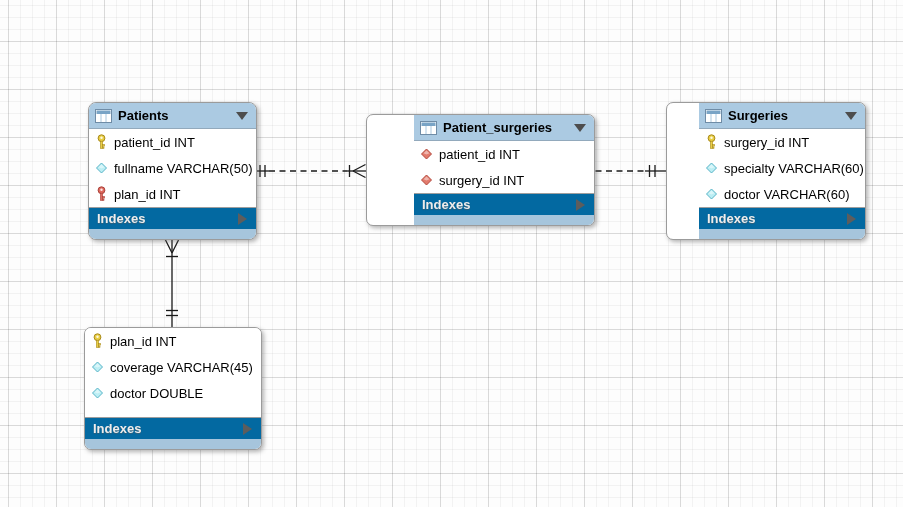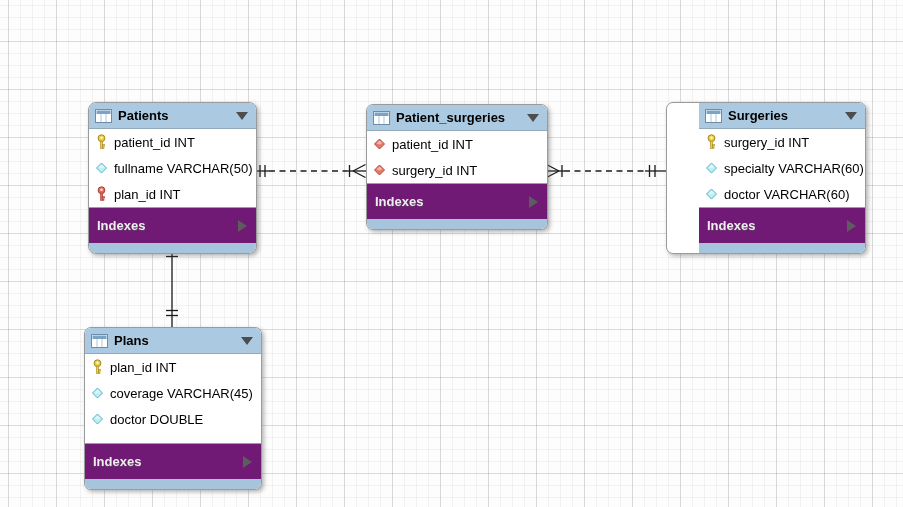--- a/index.html
+++ b/index.html
@@ -36,22 +36,22 @@
     border-left:6px solid transparent;border-right:6px solid transparent;
     border-top:8px solid #4d4d4d;
   }
   .trow{
     height:26px;display:flex;align-items:center;gap:6px;
     padding:0 6px;box-sizing:border-box;background:#fff;white-space:nowrap;
   }
   .fi{width:13px;height:16px;flex:0 0 13px;display:block;}
   .spacer{height:11px;background:#fff;}
   .indexes{
-    height:36px;display:flex;align-items:center;
-    background:#701a75;border-top:1px solid #9e9e9e;
+    height:22px;display:flex;align-items:center;
+    background:#0369a1;border-top:1px solid #9e9e9e;
     color:#ededed;font-weight:bold;
     padding:0 9px 0 8px;box-sizing:border-box;
     text-shadow:0 1px 1px rgba(90,90,90,0.6);
   }
   .expand-tri{
     margin-left:auto;width:0;height:0;
     border-top:6px solid transparent;border-bottom:6px solid transparent;
     border-left:9px solid #5d5d5d;
   }
   .footband{height:10px;background:#a6c5dc;}
@@ -137,21 +137,21 @@
         </svg>
       <span>plan_id INT</span>
     </div>
     <div class="indexes">
       <span>Indexes</span>
       <span class="expand-tri"></span>
     </div>
     <div class="footband"></div>
   </div>
 
-  <div class="dbtable" style="left:366px;top:104px;width:180px;">
+  <div class="dbtable" style="left:366px;top:114px;width:180px;padding-left:47px;">
     <div class="thead">
       <svg width="17" height="14" viewBox="0 0 17 14">
         <rect x="0.5" y="0.5" width="16" height="13" fill="#ffffff" stroke="#6f8ca6"></rect>
         <rect x="1.5" y="1.5" width="14" height="3.5" fill="#79a4c6" stroke="none"></rect>
         <path d="M6 5 V13 M11 5 V13" stroke="#a9c7de" fill="none"></path>
       </svg>
       <span class="tname">Patient_surgeries</span>
       <span class="collapse-tri"></span>
     </div>
     <div class="trow">
@@ -202,29 +202,20 @@
       <span>doctor VARCHAR(60)</span>
     </div>
     <div class="indexes">
       <span>Indexes</span>
       <span class="expand-tri"></span>
     </div>
     <div class="footband"></div>
   </div>
 
   <div class="dbtable" style="left:84px;top:327px;width:176px;">
-    <div class="thead">
-      <svg width="17" height="14" viewBox="0 0 17 14">
-        <rect x="0.5" y="0.5" width="16" height="13" fill="#ffffff" stroke="#6f8ca6"></rect>
-        <rect x="1.5" y="1.5" width="14" height="3.5" fill="#79a4c6" stroke="none"></rect>
-        <path d="M6 5 V13 M11 5 V13" stroke="#a9c7de" fill="none"></path>
-      </svg>
-      <span class="tname">Plans</span>
-      <span class="collapse-tri"></span>
-    </div>
     <div class="trow">
       <svg class="fi" style="color:#e9cf45" stroke="#a8891c">
           <use href="#sym-key" fill="currentColor"></use>
         </svg>
       <span>plan_id INT</span>
     </div>
     <div class="trow">
       <svg class="fi" style="color:#bceef4" stroke="#58b4c7">
           <use href="#sym-diamond" fill="currentColor"></use>
         </svg>

